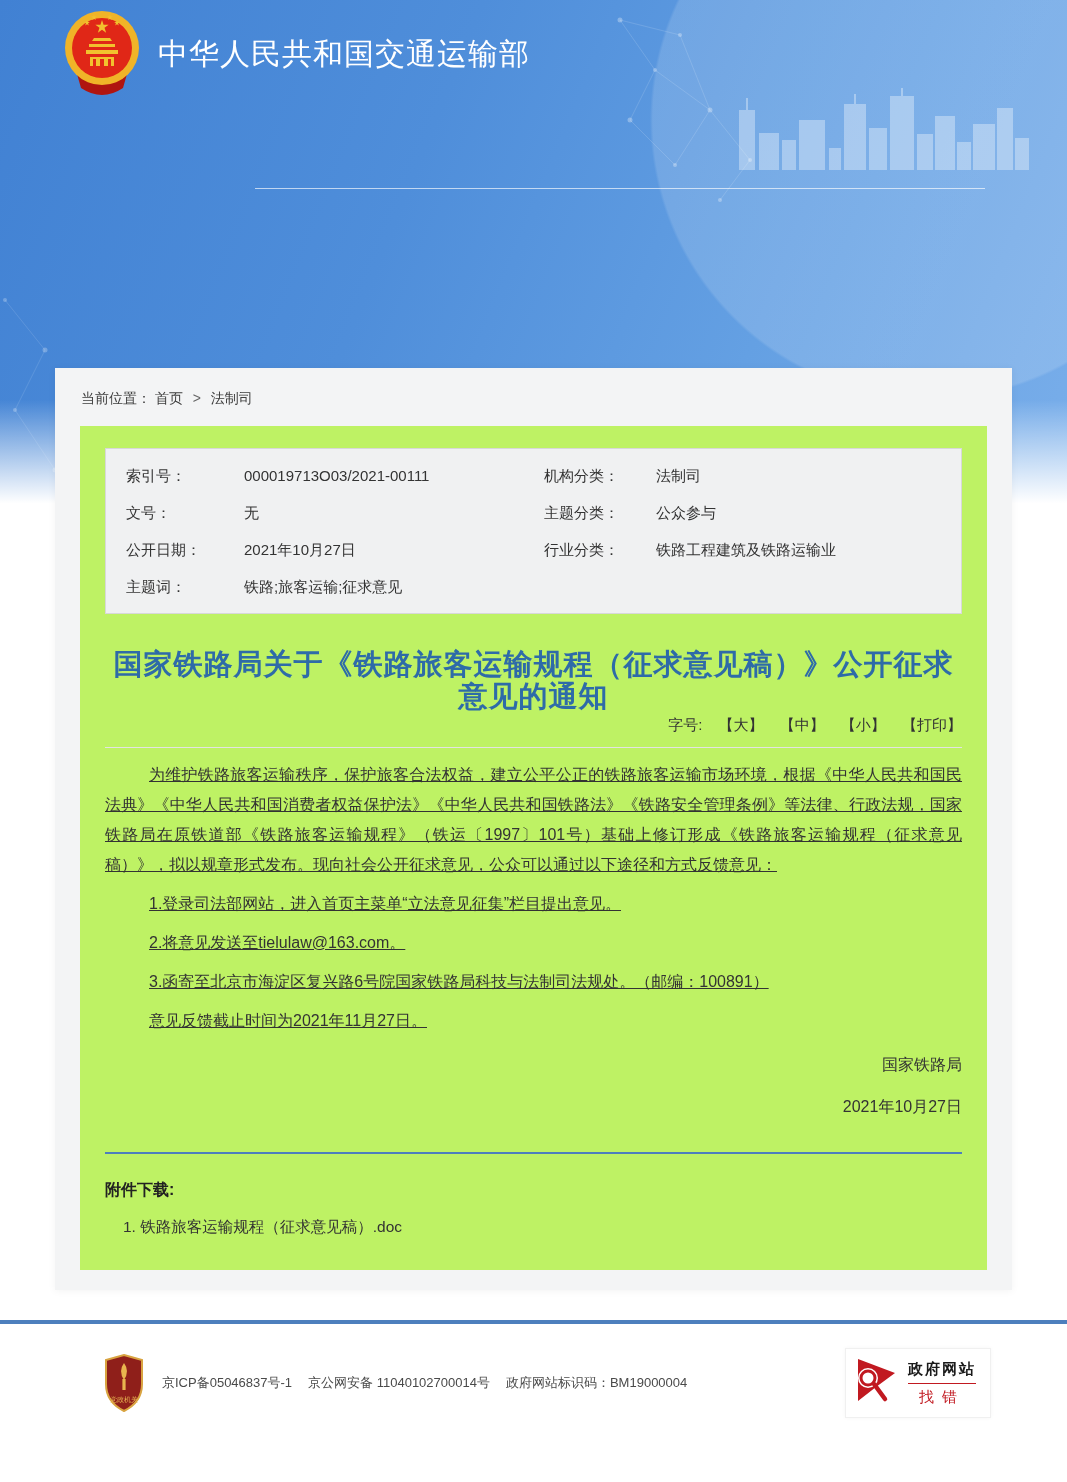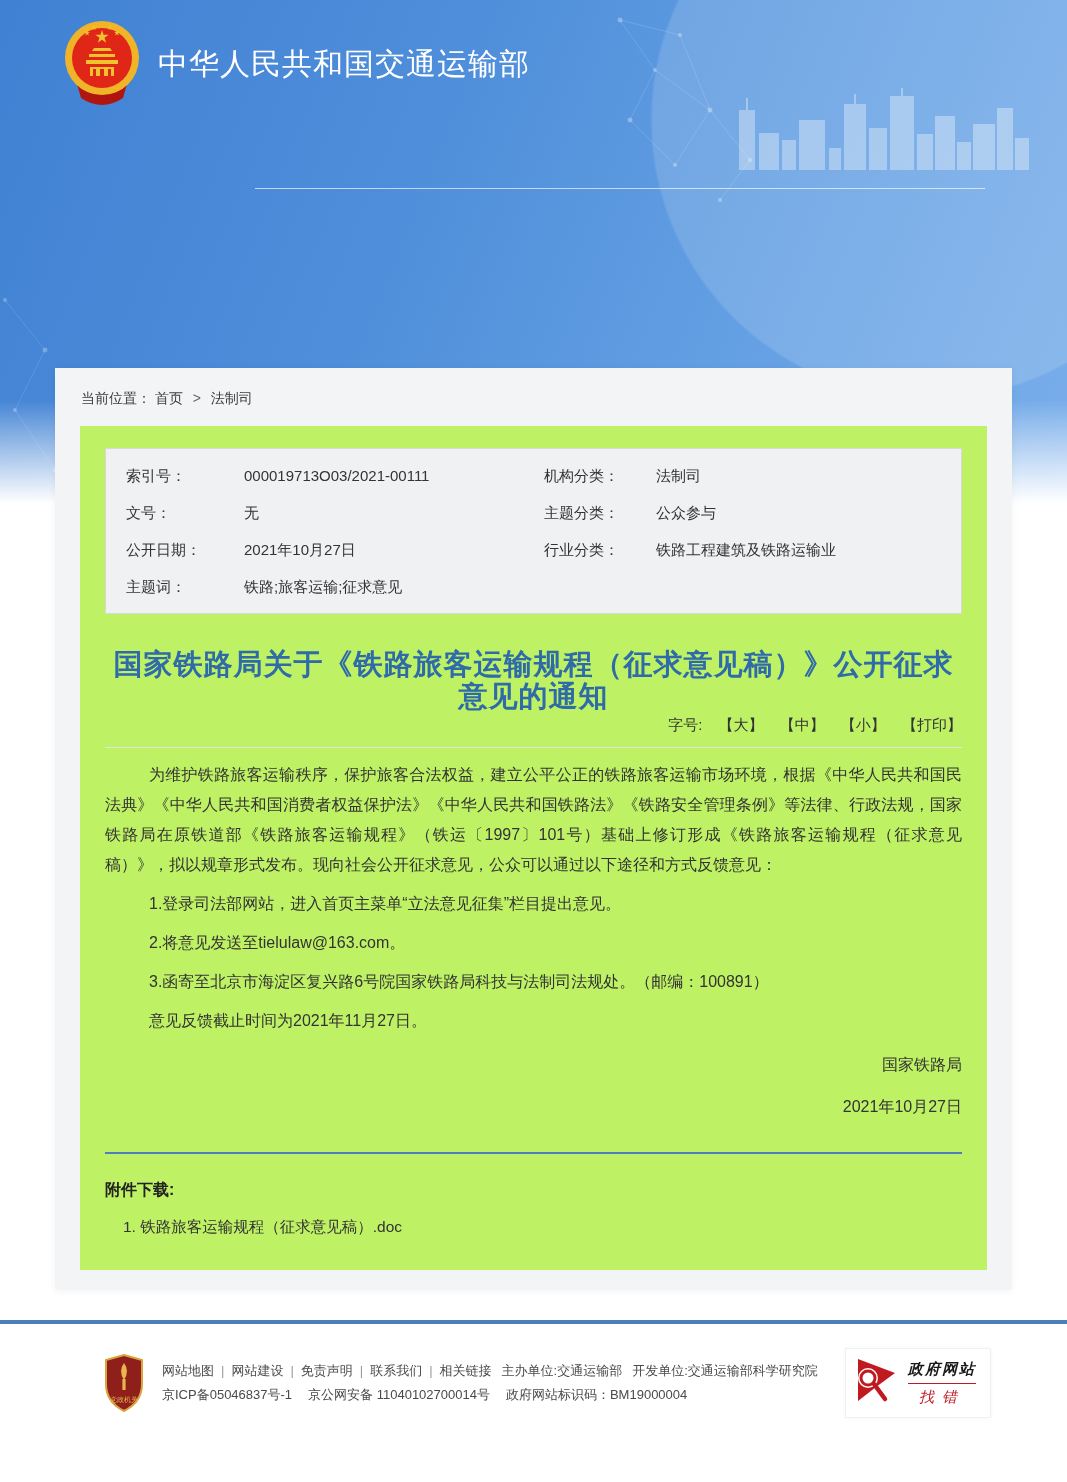--- a/index.html
+++ b/index.html
@@ -15,21 +15,21 @@
   .banner {
     position: relative; height: 510px; overflow: hidden;
     background:
       radial-gradient(circle 280px at 930px 120px, rgba(255,255,255,0.14) 0 99%, rgba(255,255,255,0) 100%),
       linear-gradient(112deg, #4181d3 0%, #4f8eda 38%, #64a0e3 70%, #79aeea 100%);
   }
   .banner::after {
     content:""; position:absolute; left:0; right:0; bottom:0; height:110px;
     background: linear-gradient(to bottom, rgba(255,255,255,0) 0%, #ffffff 94%);
   }
-  .brand { position:absolute; top:18px; left:63px; display:flex; align-items:center; gap:17px; z-index:1; }
+  .brand { position:absolute; top:8px; left:63px; display:flex; align-items:center; gap:17px; z-index:1; }
   .brand-name { color:#fff; font-size:30px; letter-spacing:1px; }
   .banner-title-wrap { position:absolute; top:172px; left:255px; width:730px; text-align:center; z-index:1; }
   .banner-title { color:#fff; font-size:68px; font-weight:bold; letter-spacing:12px; line-height:80px; }
   .banner-underline { margin-top:16px; border-top:1px solid rgba(255,255,255,0.65); }
   .skyline { position:absolute; top:88px; right:28px; }
   .constellation { position:absolute; top:0; left:600px; }
   .constellation2 { position:absolute; top:290px; left:0; }
 
   
   .page-card {
@@ -54,21 +54,21 @@
     font-size:29px; line-height:32px; font-weight:bold; letter-spacing:1px;
   }
 
   .font-controls {
     text-align:right; font-size:15px; color:#333;
   }
   .font-controls a { margin-left:12px; }
   .divider-light { border-top:1px solid #e3e3e3; margin-top:12px; }
 
   .article-body { margin-top:12px; font-size:16px; color:#333; }
-  .article-body p { line-height:30px; text-align:justify; text-indent:44px; }
+  .article-body p { line-height:30px; text-align:justify; text-indent:44px;text-decoration:underline; }
   .para-lead { margin-top:10px; }
   .para-item { margin-top:9px; }
   .signature { text-align:right; font-size:16px; color:#333; }
   .sig-name { margin-top:14px; line-height:30px; }
   .sig-date { margin-top:12px; line-height:30px; }
 
   .divider-blue { border-top:2px solid #4d7fbd; margin-top:30px; }
 
   .attachments { margin-top:26px; }
   .attachments-heading { font-size:16px; font-weight:bold; color:#222; }
@@ -76,21 +76,21 @@
 
   
   .footer { margin-top:30px; border-top:4px solid #4d7fbd; background:#fff; padding:24px 0 28px; }
   .footer-inner { display:flex; align-items:center; margin-left:104px; margin-right:76px; }
   .footer-text { margin-left:18px; font-size:13px; color:#4a4a4a; line-height:24px; }
   .footer-line1 .sep { margin:0 7px; color:#999; }
   .footer-line1 .org { margin-left:10px; }
   .footer-line2 span { margin-right:16px; }
   .error-badge {
     margin-left:auto; background:#fff; border:1px solid #f0f0f0; box-shadow:0 0 4px rgba(0,0,0,0.04);
-    padding:9px 14px 9px 8px; display:flex; align-items:center; gap:8px;font-style:italic;
+    padding:9px 14px 9px 8px; display:flex; align-items:center; gap:8px;
   }
   .eb-l1 { font-size:15px; color:#1a1a1a; letter-spacing:2px; font-weight:bold; padding-bottom:4px; border-bottom:1px solid #c11920; }
   .eb-l2 { font-size:15px; color:#c11920; letter-spacing:8px; margin-top:4px; text-align:center; }
 </style>
 </head>
 <body>
 
 <div class="banner">
 
   <svg class="constellation" width="170" height="210" viewBox="0 0 170 210">
@@ -250,23 +250,20 @@
   <div class="footer-inner">
 
     <svg width="40" height="58" viewBox="0 0 40 58">
       <path d="M20 1 L38 6 V30 C38 44 30 52 20 57 C10 52 2 44 2 30 V6 Z" fill="#8f1f1a" stroke="#d9a441" stroke-width="2"></path>
       <path d="M20 9 q6 8 0 17 q-6 -9 0 -17" fill="#e9b54e"></path>
       <rect x="18.4" y="25" width="3.2" height="11" fill="#e9b54e"></rect>
       <text x="20" y="48" font-size="7" fill="#e8b552" text-anchor="middle">党政机关</text>
     </svg>
 
     <div class="footer-text">
-      <div class="footer-line1">
-        <a>网站地图</a><span class="sep">|</span><a>网站建设</a><span class="sep">|</span><a>免责声明</a><span class="sep">|</span><a>联系我们</a><span class="sep">|</span><a>相关链接</a><span class="org">主办单位:交通运输部</span><span class="org">开发单位:交通运输部科学研究院</span>
-      </div>
       <div class="footer-line2">
         <span>京ICP备05046837号-1</span><span>京公网安备 11040102700014号</span><span>政府网站标识码：BM19000004</span>
       </div>
     </div>
 
     <div class="error-badge">
       <svg width="46" height="50" viewBox="0 0 46 50">
         <path d="M4 1 L41 15 L22 29 L4 43 Z" fill="#c11920"></path>
         <circle cx="14" cy="20" r="10" fill="#ffffff"></circle>
         <circle cx="14" cy="20" r="7" fill="none" stroke="#c11920" stroke-width="3"></circle>

